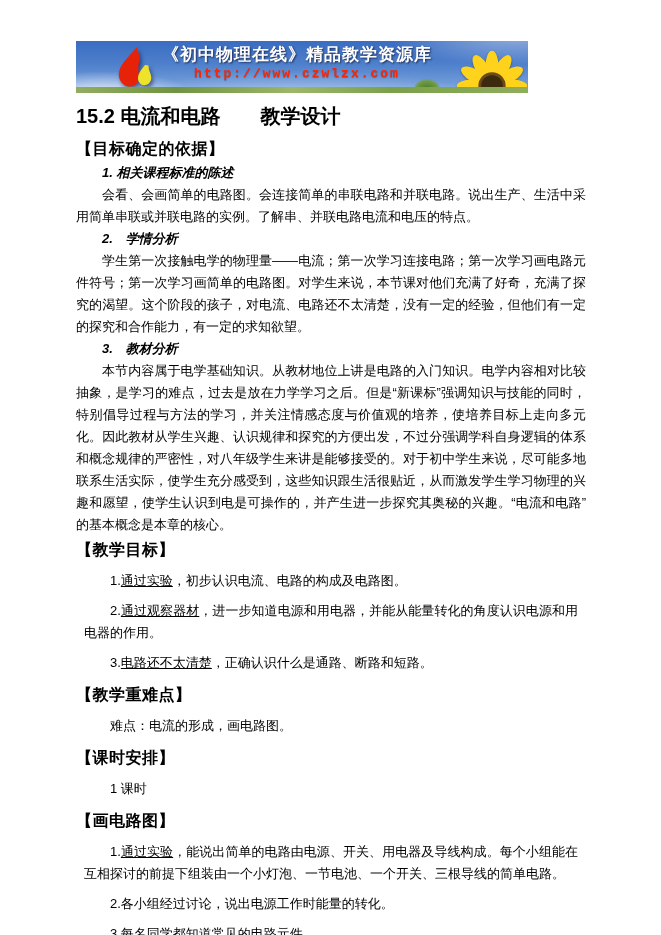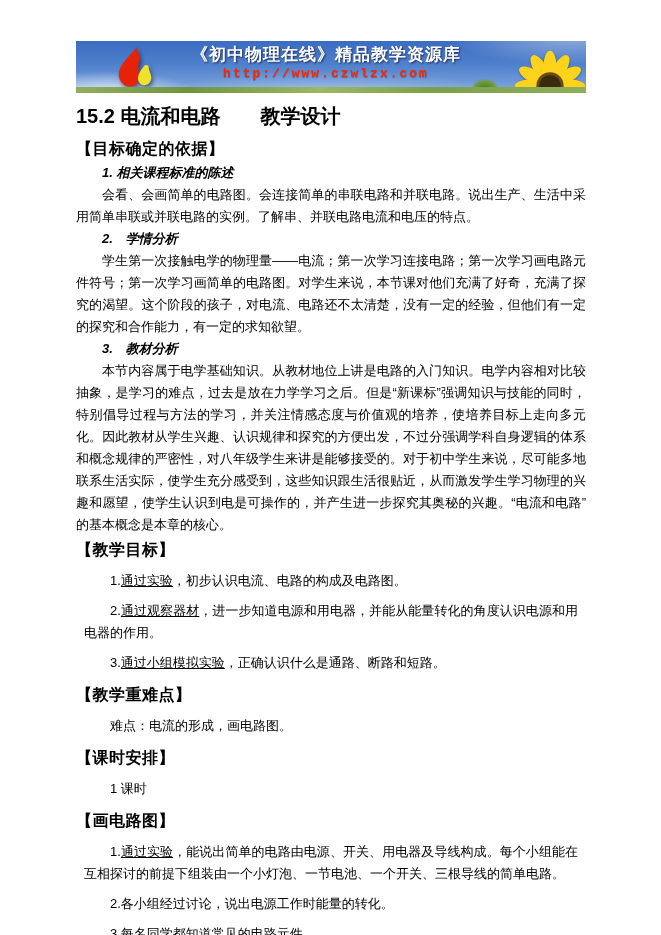--- a/index.html
+++ b/index.html
@@ -3,21 +3,21 @@
 <meta charset="utf-8">
 <style>
   html,body{margin:0;padding:0;background:#888;}
   .page{
     width:661px;height:935px;margin:0 auto;background:#ffffff;
     font-family:"Liberation Sans","DejaVu Sans",sans-serif;color:#000;
     box-sizing:border-box;padding:41px 75px 0 76px;overflow:hidden;
   }
   
   .banner{
-    position:relative;height:52px;width:510px;overflow:hidden;
+    position:relative;height:52px;width:452px;overflow:hidden;
     background:
       radial-gradient(ellipse 130px 34px at 6% 104%, rgba(255,255,255,.85), rgba(255,255,255,0) 70%),
       radial-gradient(ellipse 260px 44px at 50% 118%, rgba(255,255,255,.38), rgba(255,255,255,0) 72%),
       radial-gradient(ellipse 180px 40px at 97% -8%, rgba(255,255,255,.45), rgba(255,255,255,0) 70%),
       linear-gradient(180deg,#3a6cc2 0%,#4f80cc 45%,#6f9ad8 80%,#8cb0e2 100%);
   }
   .banner-logo{position:absolute;left:28px;top:3px;width:60px;height:50px;
     filter:drop-shadow(2px 3px 2px rgba(10,20,60,.55));}
   .banner-text{position:absolute;left:60px;right:70px;top:3px;text-align:center;}
   .banner-title{
@@ -90,21 +90,21 @@
   <h3 class="sub">1. 相关课程标准的陈述</h3>
   <p class="para">会看、会画简单的电路图。会连接简单的串联电路和并联电路。说出生产、生活中采用简单串联或并联电路的实例。了解串、并联电路电流和电压的特点。</p>
   <h3 class="sub">2.　学情分析</h3>
   <p class="para">学生第一次接触电学的物理量——电流；第一次学习连接电路；第一次学习画电路元件符号；第一次学习画简单的电路图。对学生来说，本节课对他们充满了好奇，充满了探究的渴望。这个阶段的孩子，对电流、电路还不太清楚，没有一定的经验，但他们有一定的探究和合作能力，有一定的求知欲望。</p>
   <h3 class="sub">3.　教材分析</h3>
   <p class="para">本节内容属于电学基础知识。从教材地位上讲是电路的入门知识。电学内容相对比较抽象，是学习的难点，过去是放在力学学习之后。但是“新课标”强调知识与技能的同时，特别倡导过程与方法的学习，并关注情感态度与价值观的培养，使培养目标上走向多元化。因此教材从学生兴趣、认识规律和探究的方便出发，不过分强调学科自身逻辑的体系和概念规律的严密性，对八年级学生来讲是能够接受的。对于初中学生来说，尽可能多地联系生活实际，使学生充分感受到，这些知识跟生活很贴近，从而激发学生学习物理的兴趣和愿望，使学生认识到电是可操作的，并产生进一步探究其奥秘的兴趣。“电流和电路”的基本概念是本章的核心。</p>
 
   <h2 class="sec">【教学目标】</h2>
   <p class="item"><span>1.</span><span class="u">通过实验</span><span>，初步认识电流、电路的构成及电路图。</span></p>
   <p class="item"><span>2.</span><span class="u">通过观察器材</span><span>，进一步知道电源和用电器，并能从能量转化的角度认识电源和用电器的作用。</span></p>
-  <p class="item"><span>3.</span><span class="u">通过小组模拟实验</span><span>，正确认识什么是通路、断路和短路。</span></p>
+  <p class="item"><span>3.</span><span class="u">电路还不太清楚</span><span>，正确认识什么是通路、断路和短路。</span></p>
 
   <h2 class="sec">【教学重难点】</h2>
   <p class="item">难点：电流的形成，画电路图。</p>
 
   <h2 class="sec">【课时安排】</h2>
   <p class="item">1 课时</p>
 
   <h2 class="sec">【画电路图】</h2>
   <p class="item"><span>1.</span><span class="u">通过实验</span><span>，能说出简单的电路由电源、开关、用电器及导线构成。每个小组能在互相探讨的前提下组装由一个小灯泡、一节电池、一个开关、三根导线的简单电路。</span></p>
   <p class="item"><span>2.</span><span class="u"></span><span>各小组经过讨论，说出电源工作时能量的转化。</span></p>

